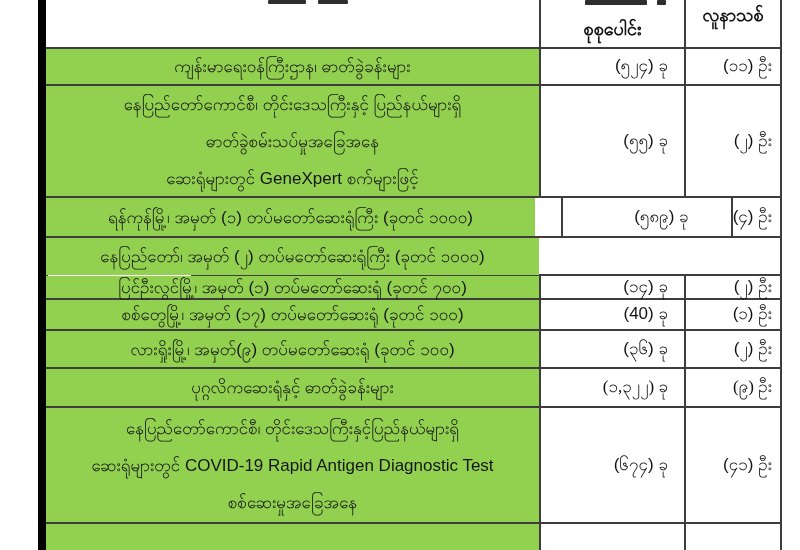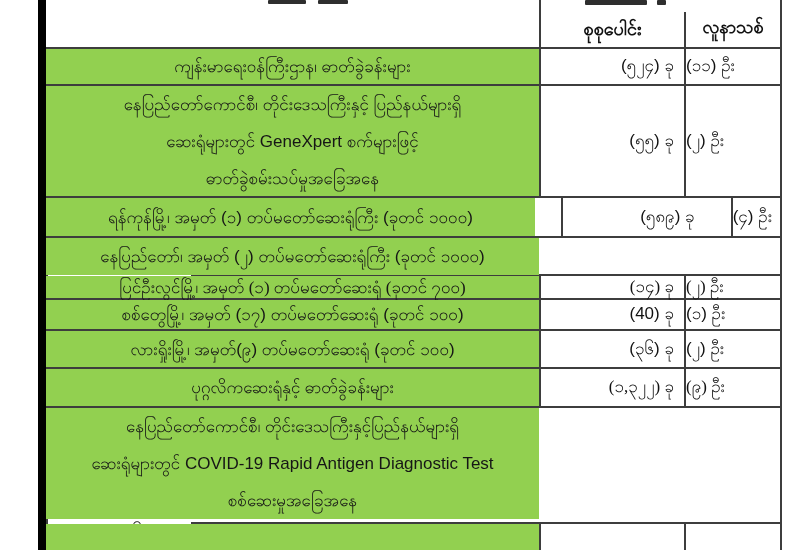--- a/index.html
+++ b/index.html
@@ -5,40 +5,40 @@
   html,body{margin:0;padding:0;}
   body{font-family:"Liberation Sans","DejaVu Sans",sans-serif;background:#ffffff;}
   .stage{position:relative;width:800px;height:550px;background:#ffffff;overflow:hidden;}
   .tbl{
     position:absolute;left:38px;top:0;width:744px;height:550px;
     border-left:8px solid #000000;border-right:2px solid #3d3d3d;
     display:flex;flex-direction:column;box-sizing:border-box;background:#ffffff;
   }
   .row{display:flex;border-bottom:2px solid #3d3d3d;box-sizing:border-box;flex:0 0 auto;}
   .c1{width:493px;box-sizing:border-box;display:flex;flex-direction:column;justify-content:center;align-items:center;text-align:left;}
-  .c2{width:145px;box-sizing:border-box;border-left:2px solid #3d3d3d;display:flex;align-items:center;justify-content:flex-end;padding-right:10px;background:#fff;}
-  .c3{flex:1;box-sizing:border-box;border-left:2px solid #3d3d3d;display:flex;align-items:center;justify-content:flex-start;padding-right:8px;background:#fff;}
+  .c2{width:145px;box-sizing:border-box;border-left:2px solid #3d3d3d;display:flex;align-items:center;justify-content:flex-end;padding-right:16px;background:#fff;}
+  .c3{flex:1;box-sizing:border-box;border-left:2px solid #3d3d3d;display:flex;align-items:center;justify-content:flex-end;padding-right:8px;background:#fff;}
   .green{background:#92d050;}
   .lbl{font-size:17px;color:#161616;font-weight:500;line-height:37px;}
   .val{font-size:17px;color:#111;font-weight:500;white-space:nowrap;}
   .hdr{font-weight:700;font-size:18px;color:#111;}
   .h-row{height:49px;}
   .r1{height:37px;}
   .r2{height:112px;}
   .r3{height:40px;gap:26px;}
   .r4{height:38px;flex-direction:column;}
-  .r5{height:24px;font-family:Liberation Serif, serif;}
+  .r5{height:24px;}
   .r6{height:31px;}
   .r7{height:38px;}
   .r8{height:39px;font-family:Liberation Serif, serif;}
-  .r9{height:116px;flex-direction:column;}
+  .r9{height:116px;}
   .r10{flex:1 1 auto;border-bottom:none;}
   .h-c1{position:relative;background:#fff;}
   .h-c2{flex-direction:column;align-items:center;justify-content:flex-end;padding:0 0 3px 0;position:relative;}
-  .h-c3{align-items:flex-start;justify-content:center;padding:3px 0 12px 0;margin-top:12px;}
+  .h-c3{align-items:flex-start;justify-content:center;padding:3px 0 12px 0;}
   .frag{position:absolute;background:#2e2e2e;border-radius:1px;}
   .f1{left:222px;top:0;width:38px;height:4px;}
   .f2{left:272px;top:0;width:30px;height:4px;}
   .f3{left:44px;top:0;width:62px;height:5px;}
   .f4{left:116px;top:0;width:9px;height:5px;}
 </style>
 </head>
 <body>
 
 <div class="stage">
@@ -67,22 +67,22 @@
         <span class="val">(၅၂၄) ခု</span>
       </div>
       <div class="c3">
         <span class="val">(၁၁) ဦး</span>
       </div>
     </div>
 
     <div class="row r2">
       <div class="c1 green">
         <span class="lbl">နေပြည်တော်ကောင်စီ၊ တိုင်းဒေသကြီးနှင့် ပြည်နယ်များရှိ</span>
+        <span class="lbl">ဓာတ်ခွဲစမ်းသပ်မှုအခြေအနေ</span>
         <span class="lbl">ဆေးရုံများတွင် GeneXpert စက်များဖြင့်</span>
-        <span class="lbl">ဓာတ်ခွဲစမ်းသပ်မှုအခြေအနေ</span>
       </div>
       <div class="c2">
         <span class="val">(၅၅) ခု</span>
       </div>
       <div class="c3">
         <span class="val">(၂) ဦး</span>
       </div>
     </div>
 
     <div class="row r3">

